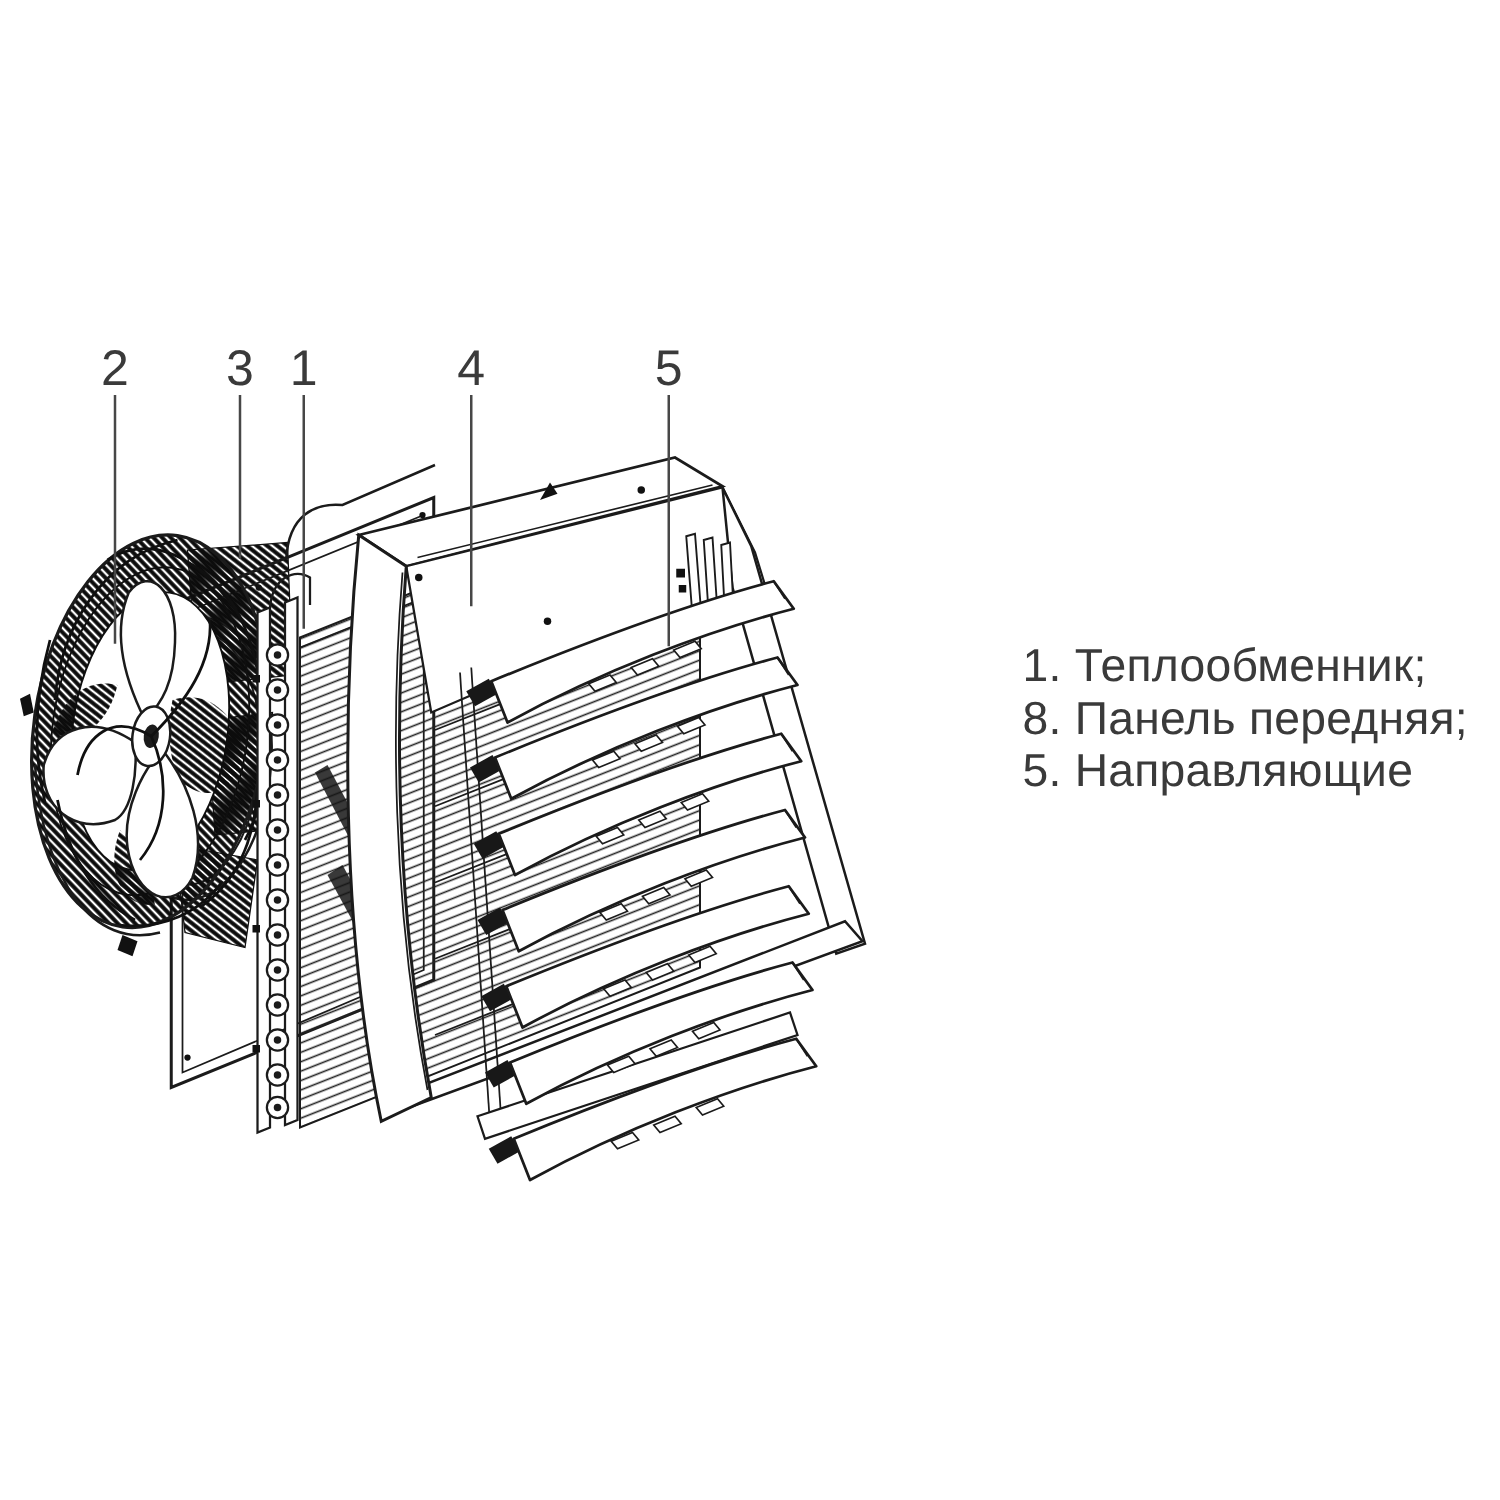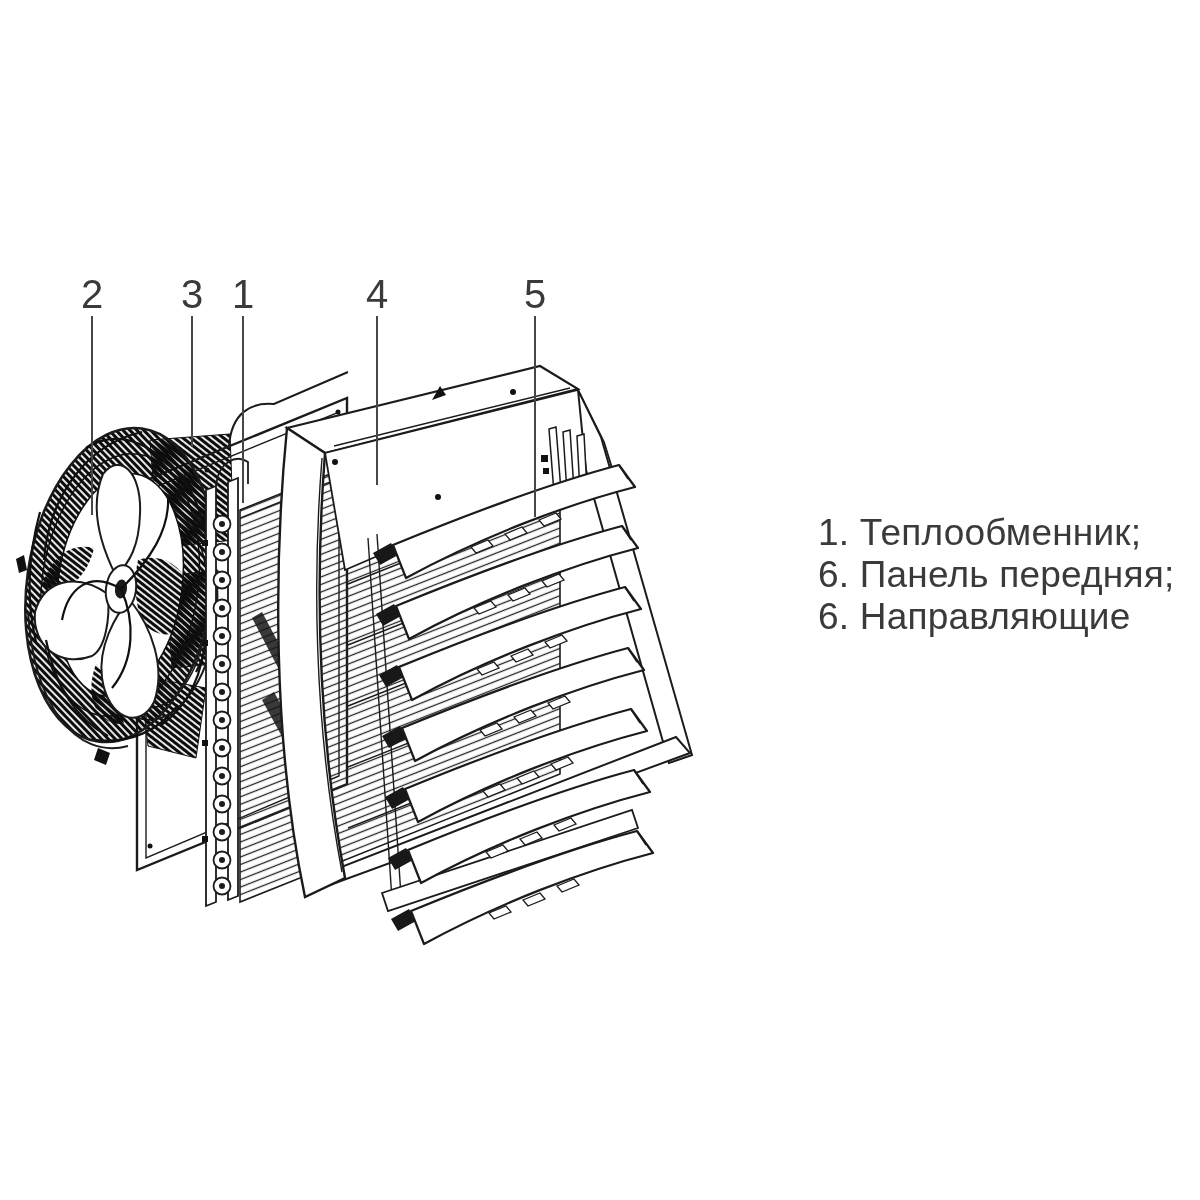--- a/index.html
+++ b/index.html
@@ -236,17 +236,17 @@
       <text x="92" y="308">2</text>
       <text x="192" y="308">3</text>
       <text x="243" y="308">1</text>
       <text x="377" y="308">4</text>
       <text x="535" y="308">5</text>
     </g>
   </svg>
 
   <div class="legend">
     <div class="legend-row">1. Теплообменник;</div>
-    <div class="legend-row">6. Панель передняя;</div>
-    <div class="legend-row">6. Направляющие</div>
+    <div class="legend-row">8. Панель передняя;</div>
+    <div class="legend-row">5. Направляющие</div>
   </div>
 
 </div>
 
 </body></html>

